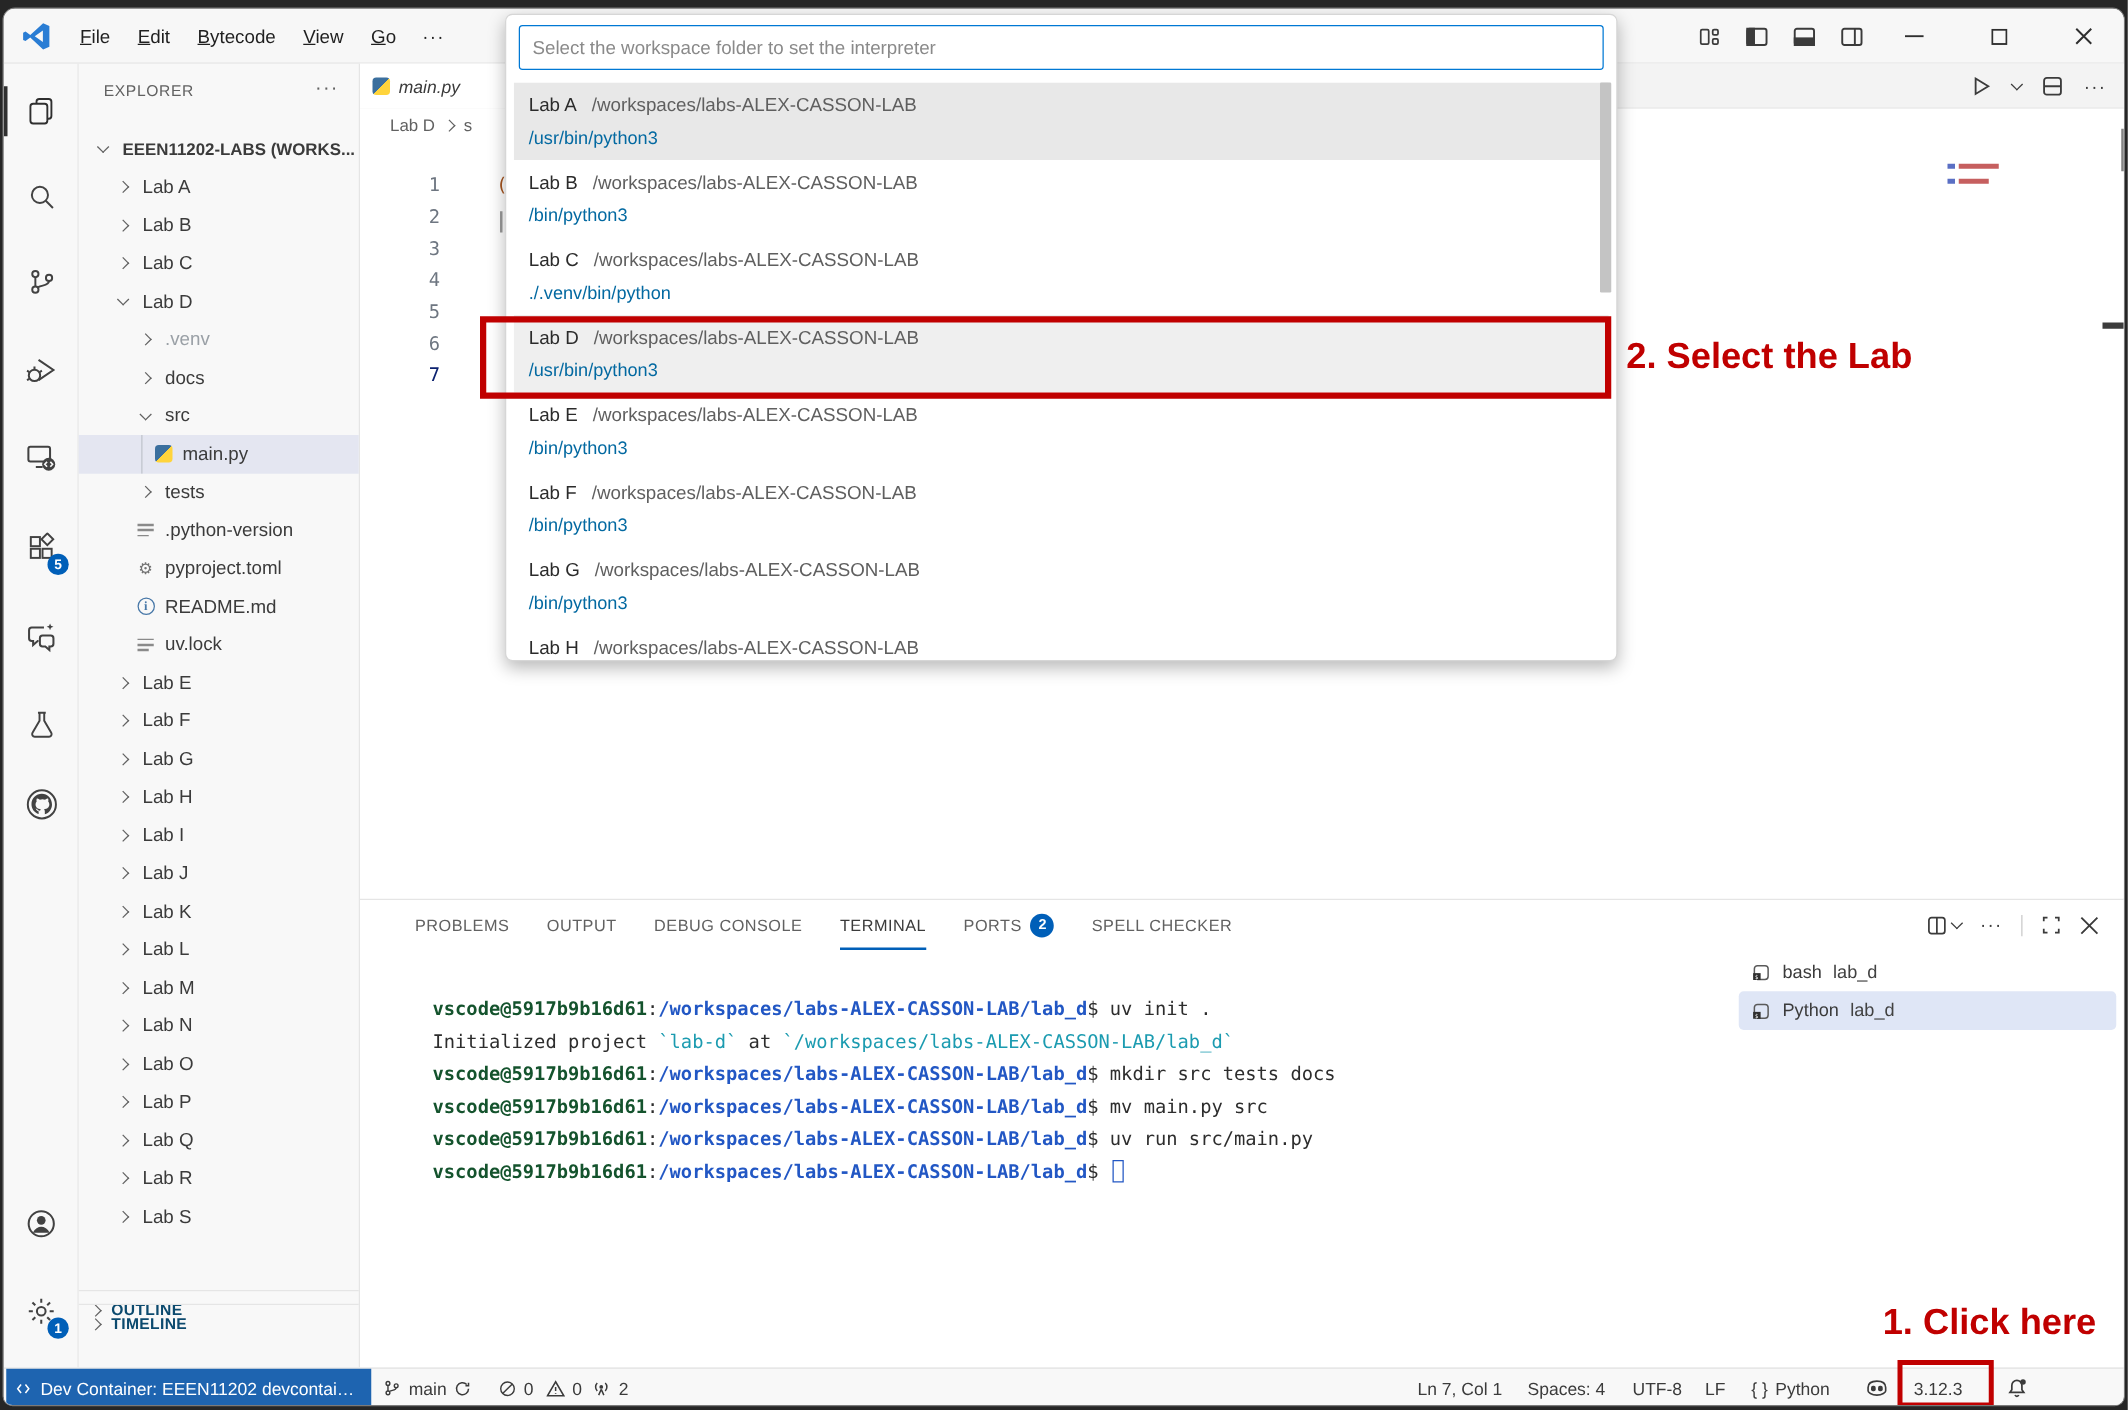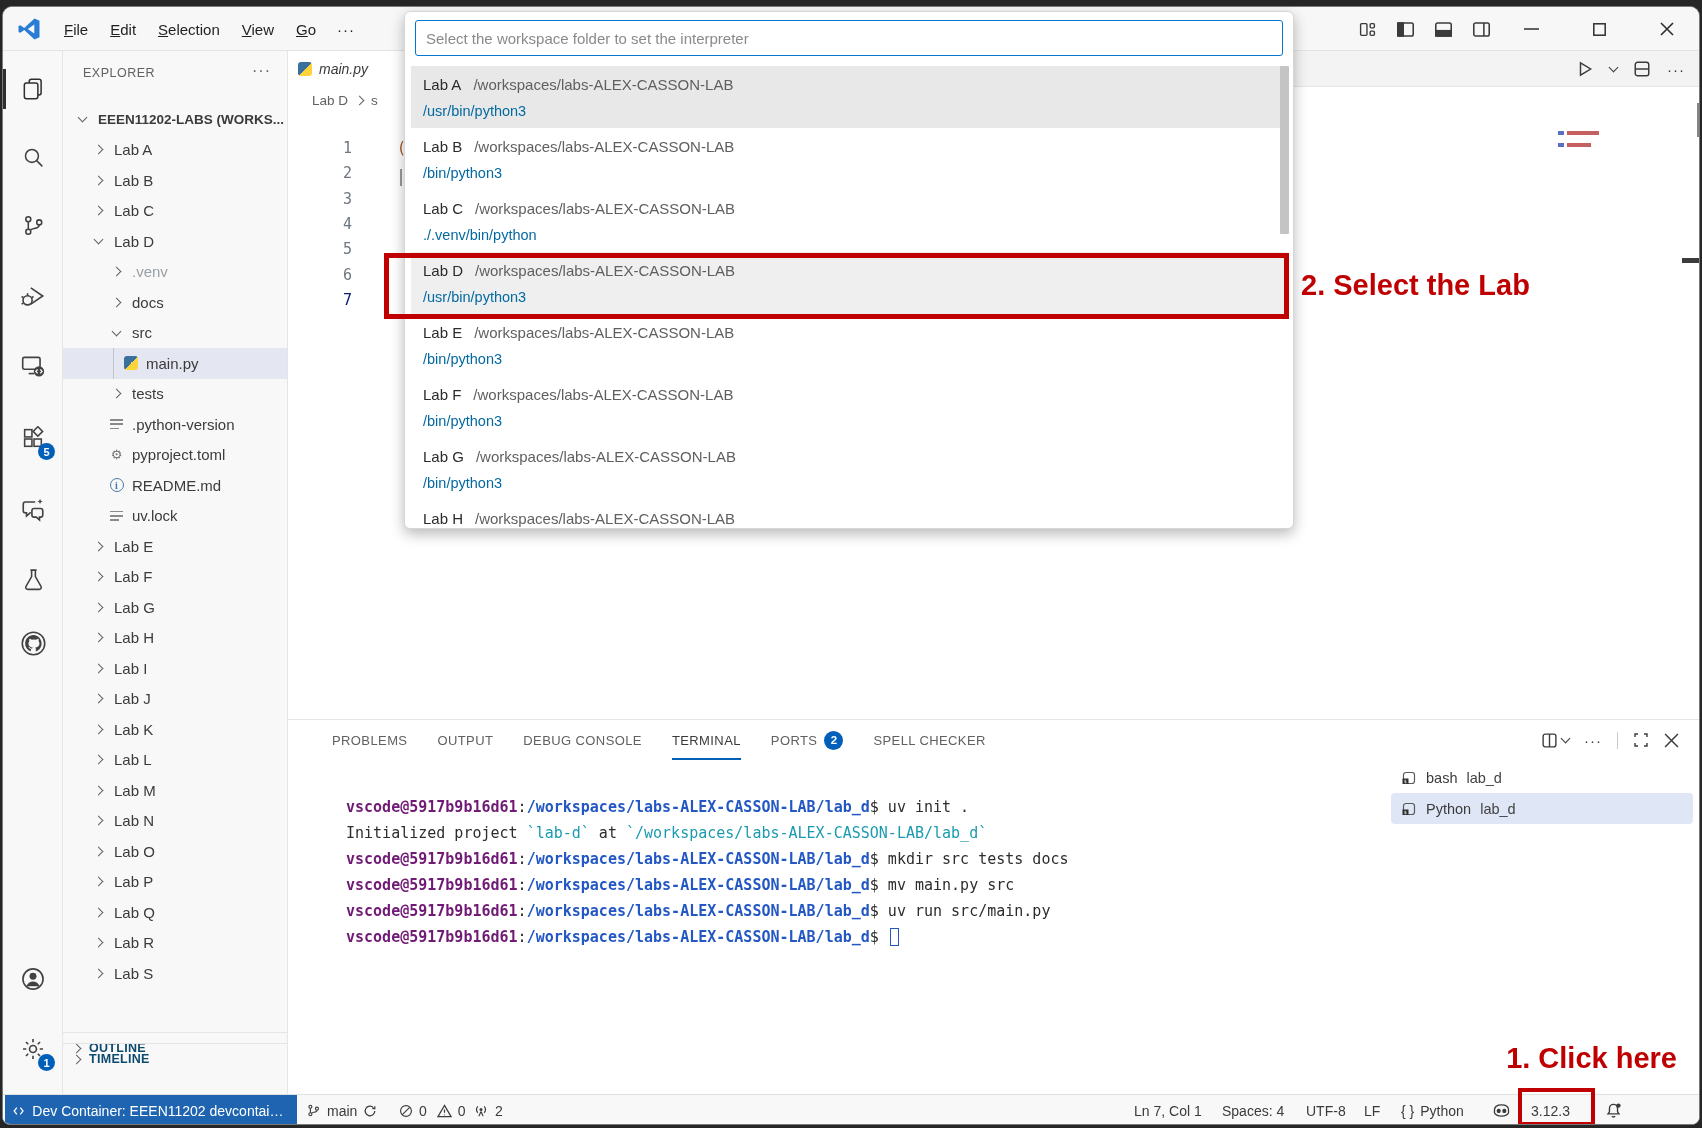--- a/index.html
+++ b/index.html
@@ -93,21 +93,21 @@
   .panel-tabs{position:absolute;left:44px;top:0;height:40px;display:flex;align-items:center;gap:30px;}
   .ptab{font-size:13px;letter-spacing:.4px;color:#616161;height:40px;display:flex;align-items:center;gap:7px;
     border-bottom:2px solid transparent;padding-top:2px;}
   .ptab.active{color:#3b3b3b;border-bottom-color:#005fb8;}
   .ptab .badge{min-width:19px;height:19px;border-radius:10px;background:#005fb8;color:#fff;font-size:11.5px;font-weight:bold;
     display:flex;align-items:center;justify-content:center;padding:0 4px;letter-spacing:0;}
   .panel-actions{position:absolute;right:22px;top:0;height:40px;display:flex;align-items:center;gap:15px;color:#3b3b3b;}
   .pa-sep{width:1px;height:17px;background:#c9c9c9;}
   .term{position:absolute;left:58px;top:78px;font-family:"DejaVu Sans Mono","Liberation Mono",monospace;font-size:15px;}
   .t-line{height:26px;white-space:pre;}
-  .c-g{color:#701a75;font-weight:bold;}
+  .c-g{color:#14532d;font-weight:bold;}
   .c-b{color:#2257c4;font-weight:bold;}
   .c-t{color:#1b9bb0;}
   .c-d{color:#2d2d2d;}
   .c-y{color:#9d9d9d;}
   .c-yb{color:#8a8a8a;font-weight:bold;}
   .t-cursor{display:inline-block;width:9px;height:18px;border:1.5px solid #2257c4;vertical-align:-4px;margin-left:2px;}
   .termlist{position:absolute;left:1103px;top:42px;right:8px;}
   .tl-row{height:31px;display:flex;align-items:center;gap:9px;padding-left:10px;font-size:14.5px;color:#3b3b3b;border-radius:4px;}
   .tl-row.sel{background:#dfe6f6;}
   .tl-name{white-space:pre;}
@@ -131,21 +131,21 @@
 <div id="stage">
   <div class="window">
 
     <div class="titlebar">
       <svg class="vscode-logo" viewBox="0 0 24 24">
         <path fill="#2a7dd4" d="M17.5 1.5L7.2 11 3.4 8.2 1.5 9.1v5.8l1.9.9 3.8-2.8 10.3 9.5 5-2.2V3.7l-5-2.2zM17.3 7.4v9.2L10.8 12l6.5-4.6z"></path>
       </svg>
       <div class="menus">
         <span class="menu-item">File</span>
         <span class="menu-item">Edit</span>
-        <span class="menu-item">Selection</span>
+        <span class="menu-item">Bytecode</span>
         <span class="menu-item">View</span>
         <span class="menu-item">Go</span>
         <span class="menu-more">···</span>
       </div>
       <div class="tb-icons" style="left:1345px;">
         <span class="tb-btn">
           <svg width="17" height="17" viewBox="0 0 16 16" fill="none" stroke="#3b3b3b" stroke-width="1.3">
             <rect x="1.5" y="2.5" width="6" height="11" rx="1"></rect>
               <rect x="10.5" y="2.5" width="4" height="4" rx="1"></rect>
               <rect x="10.5" y="9.5" width="4" height="4" rx="1"></rect>

